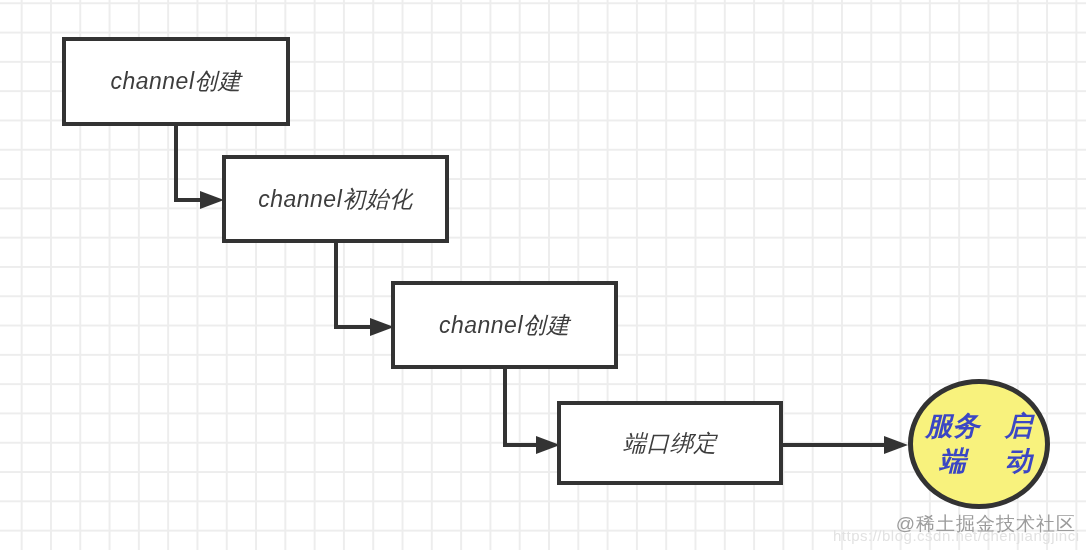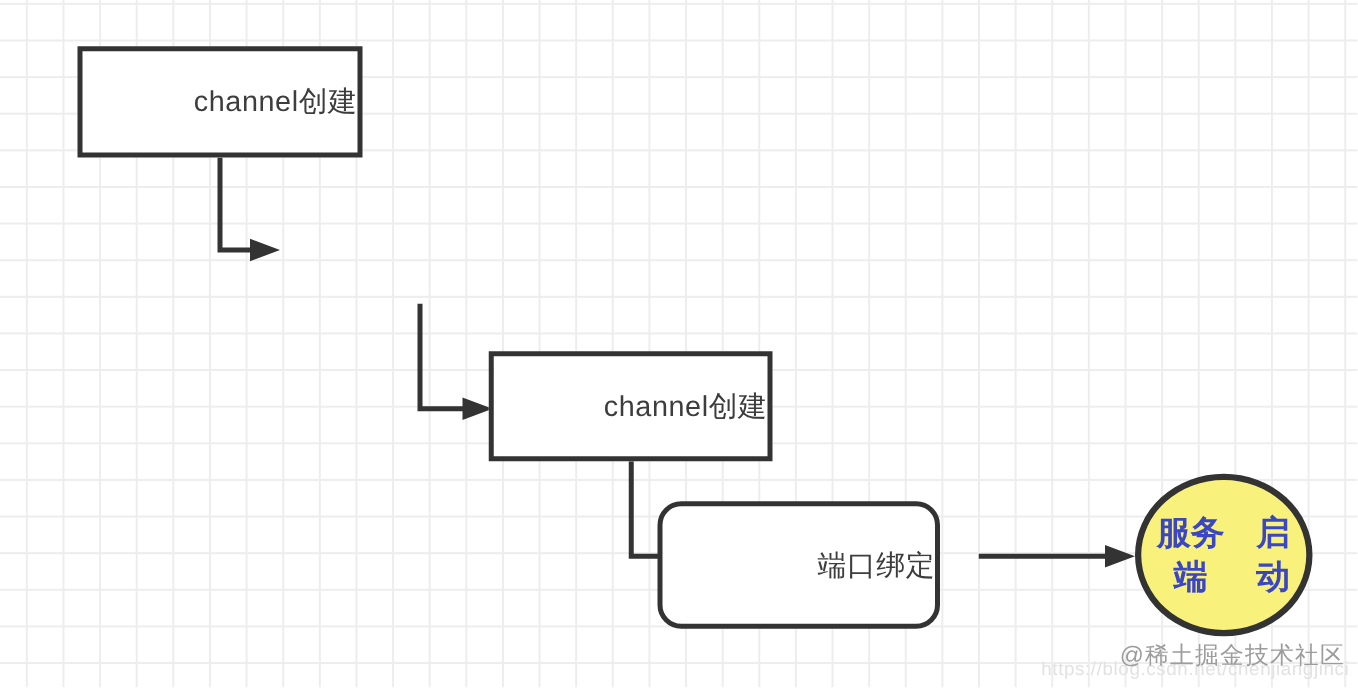--- a/index.html
+++ b/index.html
@@ -33,22 +33,23 @@
   }
   .head {
     fill: var(--line, #333333);
     stroke: none;
   }
   .node {
     position: absolute;
     box-sizing: border-box;
     display: flex;
     align-items: center;
-    justify-content: flex-end;
+    justify-content: center;
     text-align: center;
+    font-style: italic;
   }
   .node.rect {
     border: 4px solid var(--line, #333333);
     background: var(--node-fill, #ffffff);
     color: var(--node-text, #3d3d3d);
     font-size: 23px;
     letter-spacing: 0.5px;
   }
   .node.ellipse {
     border: 5px solid var(--line, #333333);
@@ -100,26 +101,29 @@
     <g>
       <polyline class="edge" points="783,445 886,445"></polyline>
       <polygon class="head" points="908,445 884,436 884,454"></polygon>
     </g>
   </svg>
 
   <div class="node rect" style="left:62px; top:37px; width:228px; height:89px;">
     <span>channel创建</span>
   </div>
 
+  <div class="node rect" style="left:222px; top:155px; width:227px; height:88px;">
+    <span>channel初始化</span>
+  </div>
 
   <div class="node rect" style="left:391px; top:281px; width:227px; height:88px;">
     <span>channel创建</span>
   </div>
 
-  <div class="node rect" style="left:526px; top:401px; width:226px; height:102px;border-radius:19px;">
+  <div class="node rect" style="left:557px; top:401px; width:226px; height:84px;">
     <span>端口绑定</span>
   </div>
 
   <div class="node ellipse" style="left:908px; top:379px; width:142px; height:130px;">
     <span>服务端</span>
     <span>启动</span>
   </div>
 
   <div class="wm-url">https://blog.csdn.net/chenjiangjinci</div>
   <div class="watermark">@稀土掘金技术社区</div>

